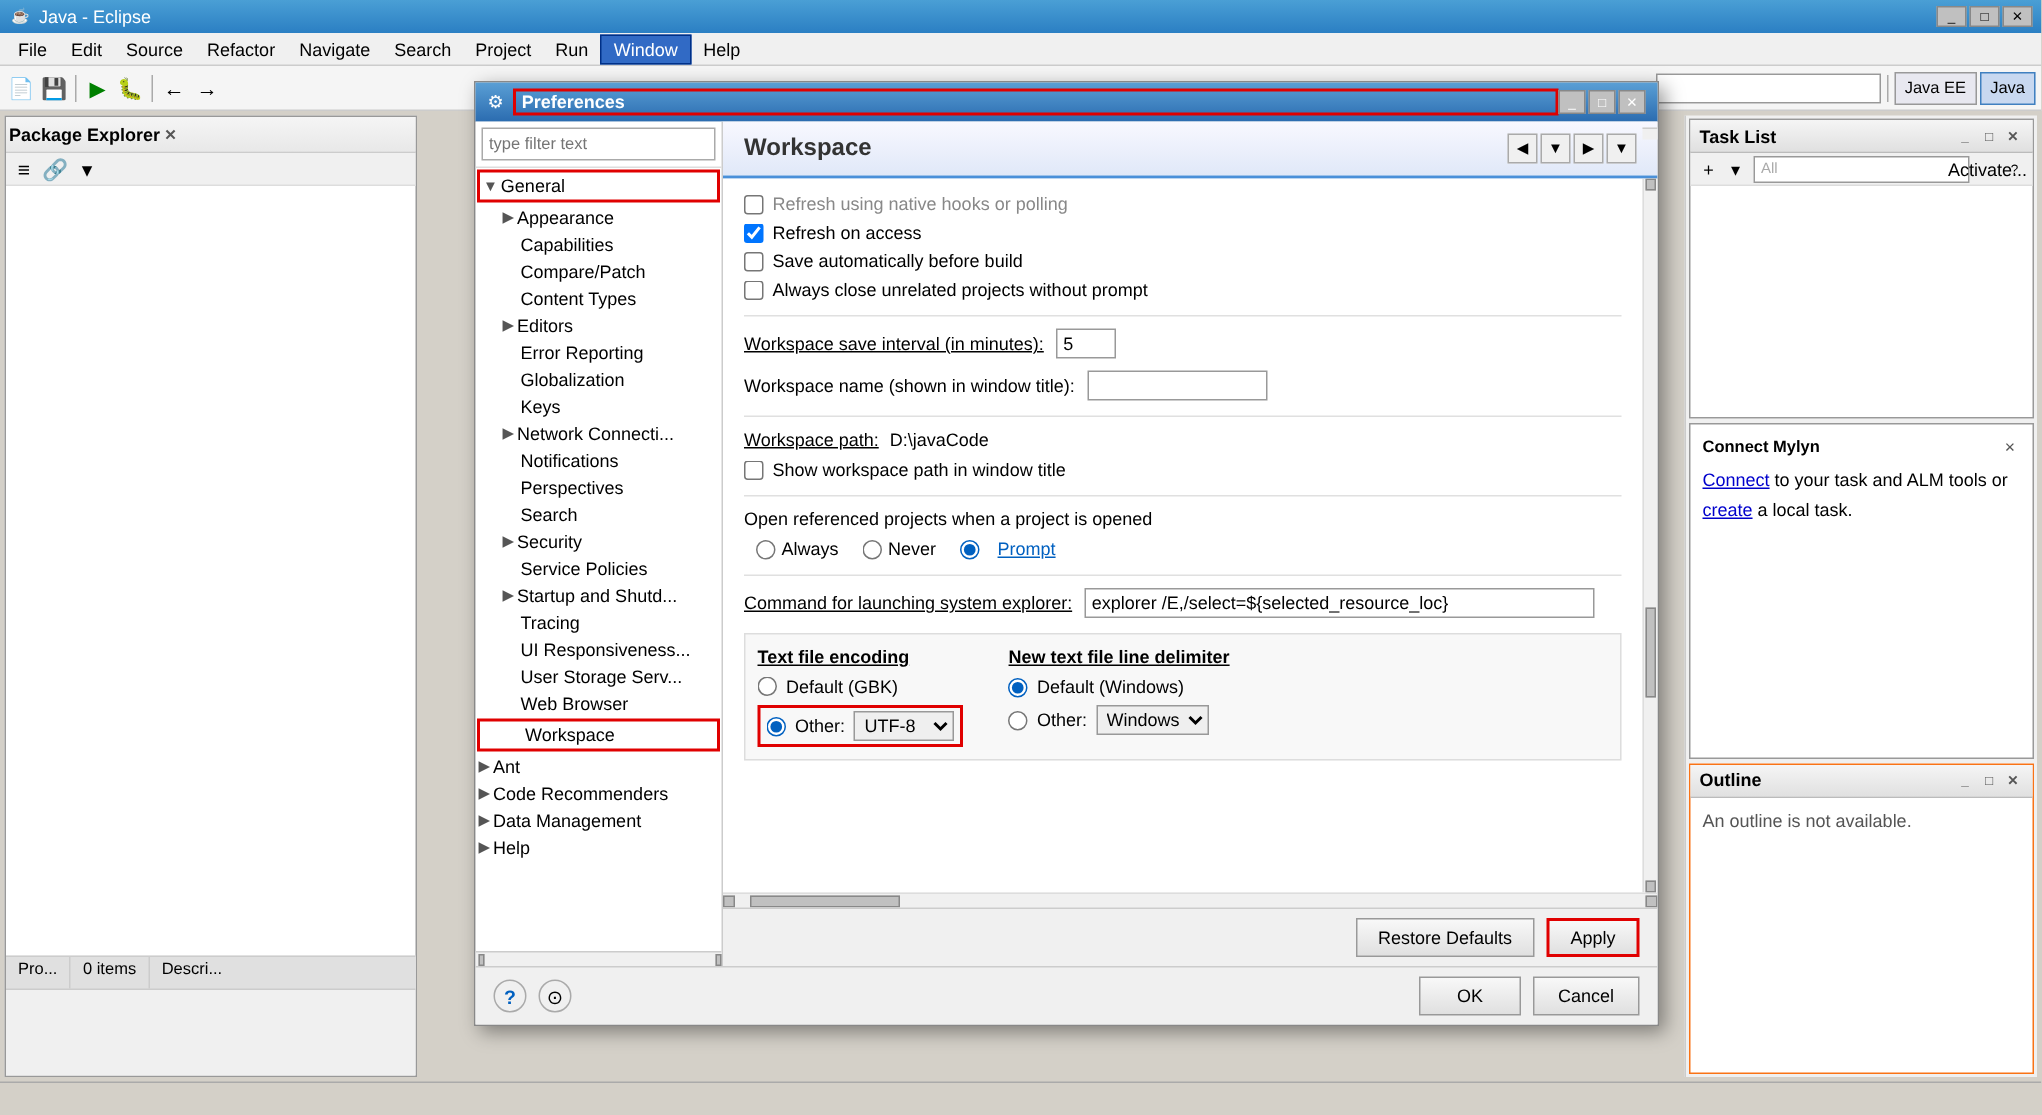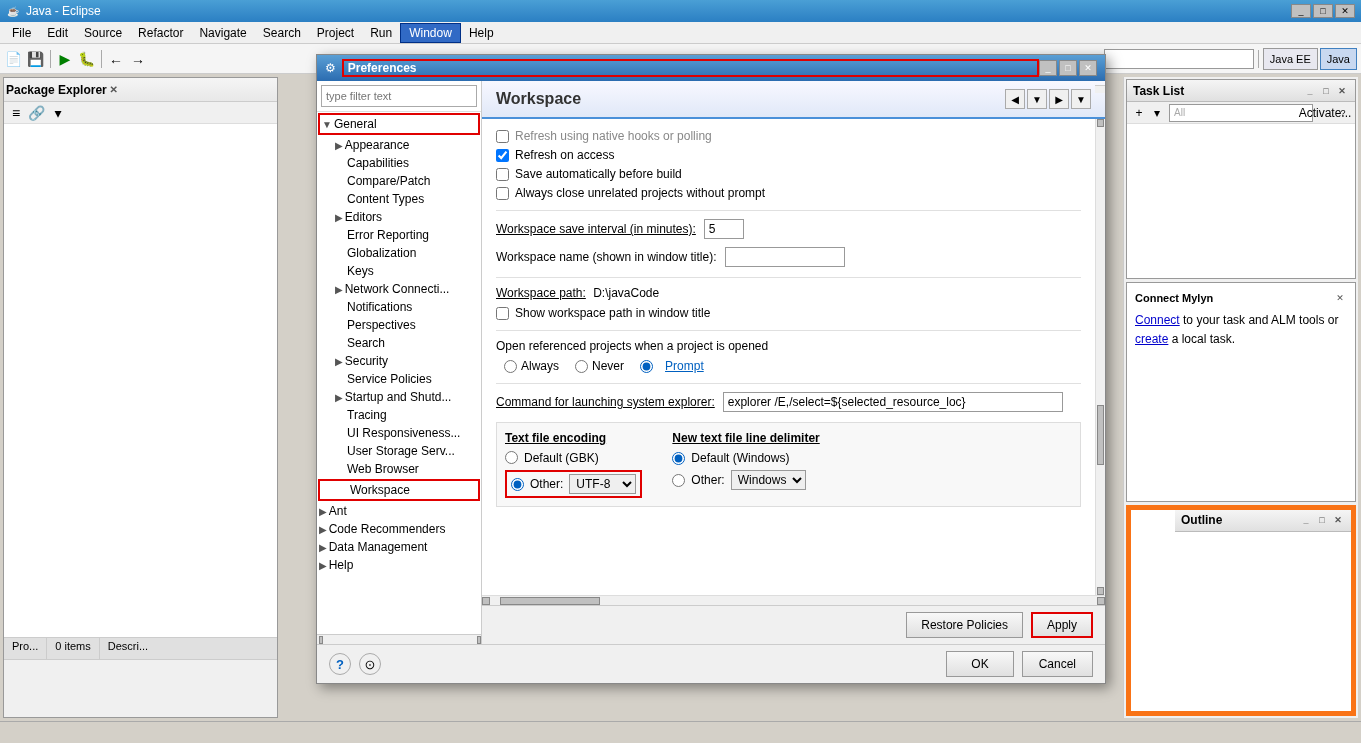--- a/index.html
+++ b/index.html
@@ -112,23 +112,22 @@
     }
     .connect-mylyn-panel {
       background: white;
       border: 1px solid #999;
       flex: 1;
       min-height: 100px;
       padding: 8px;
     }
     .outline-panel {
       background: white;
-      border: 5px solid #f97316;
+      border: 1px solid #f97316;
       flex: 1;
-      padding-left: 44px;
     }
 
     .panel-tab {
       background: linear-gradient(to bottom, #f5f5f5, #e0e0e0);
       border-bottom: 1px solid #bbb;
       height: 22px;
       display: flex;
       align-items: center;
       padding: 0 6px;
       font-size: 11px;
@@ -253,20 +252,21 @@
 
       <div class="outline-panel" style="display:flex; flex-direction:column; flex:1;">
         <div class="panel-tab">
           <span>Outline</span>
           <div class="panel-tab-right">
             <div class="mini-btn">_</div>
             <div class="mini-btn">□</div>
             <div class="mini-btn">✕</div>
           </div>
         </div>
+        <div class="outline-text">An outline is not available.</div>
       </div>
     </div>
 
   </div>
 
   <div class="status-bar">
     <span></span>
   </div>
 
   <div style="position:absolute; top:54px; left:316px; width:790px; height:630px; background:#f0f0f0; border:1px solid #888; box-shadow:4px 4px 12px rgba(0,0,0,0.4); display:flex; flex-direction:column; z-index:200;">
@@ -534,21 +534,21 @@
         </div>
 
         <div style="height:10px; background:#f0f0f0; border-top:1px solid #ddd; display:flex; align-items:center;">
           <div style="width:8px; height:8px; background:#c0c0c0; border:1px solid #888;"></div>
           <div style="width:100px; height:8px; background:#c0c0c0; border:1px solid #888; margin-left:10px;"></div>
           <div style="flex:1;"></div>
           <div style="width:8px; height:8px; background:#c0c0c0; border:1px solid #888;"></div>
         </div>
 
         <div style="display:flex; justify-content:flex-end; gap:8px; padding:6px 12px; background:#f0f0f0; border-top:1px solid #ccc;">
-          <button style="height:26px; padding:0 14px; border:1px solid #999; background:linear-gradient(to bottom,#f8f8f8,#e0e0e0); cursor:pointer; font-size:12px;">Restore Policies</button>
+          <button style="height:26px; padding:0 14px; border:1px solid #999; background:linear-gradient(to bottom,#f8f8f8,#e0e0e0); cursor:pointer; font-size:12px;">Restore Defaults</button>
           <button style="height:26px; padding:0 14px; border:2px solid #e00000; background:linear-gradient(to bottom,#f8f8f8,#e0e0e0); cursor:pointer; font-size:12px;">Apply</button>
         </div>
       </div>
     </div>
 
     <div style="display:flex; align-items:center; justify-content:space-between; padding:6px 12px; background:#f0f0f0; border-top:1px solid #ccc;">
       <div style="display:flex; align-items:center; gap:8px;">
         <div style="width:22px; height:22px; border:1px solid #aaa; background:#f0f0f0; border-radius:11px; display:flex; align-items:center; justify-content:center; font-size:13px; font-weight:bold; cursor:pointer; color:#0060c0;">?</div>
         <div style="width:22px; height:22px; border:1px solid #aaa; background:#f0f0f0; border-radius:11px; display:flex; align-items:center; justify-content:center; font-size:13px; cursor:pointer;">⊙</div>
       </div>

